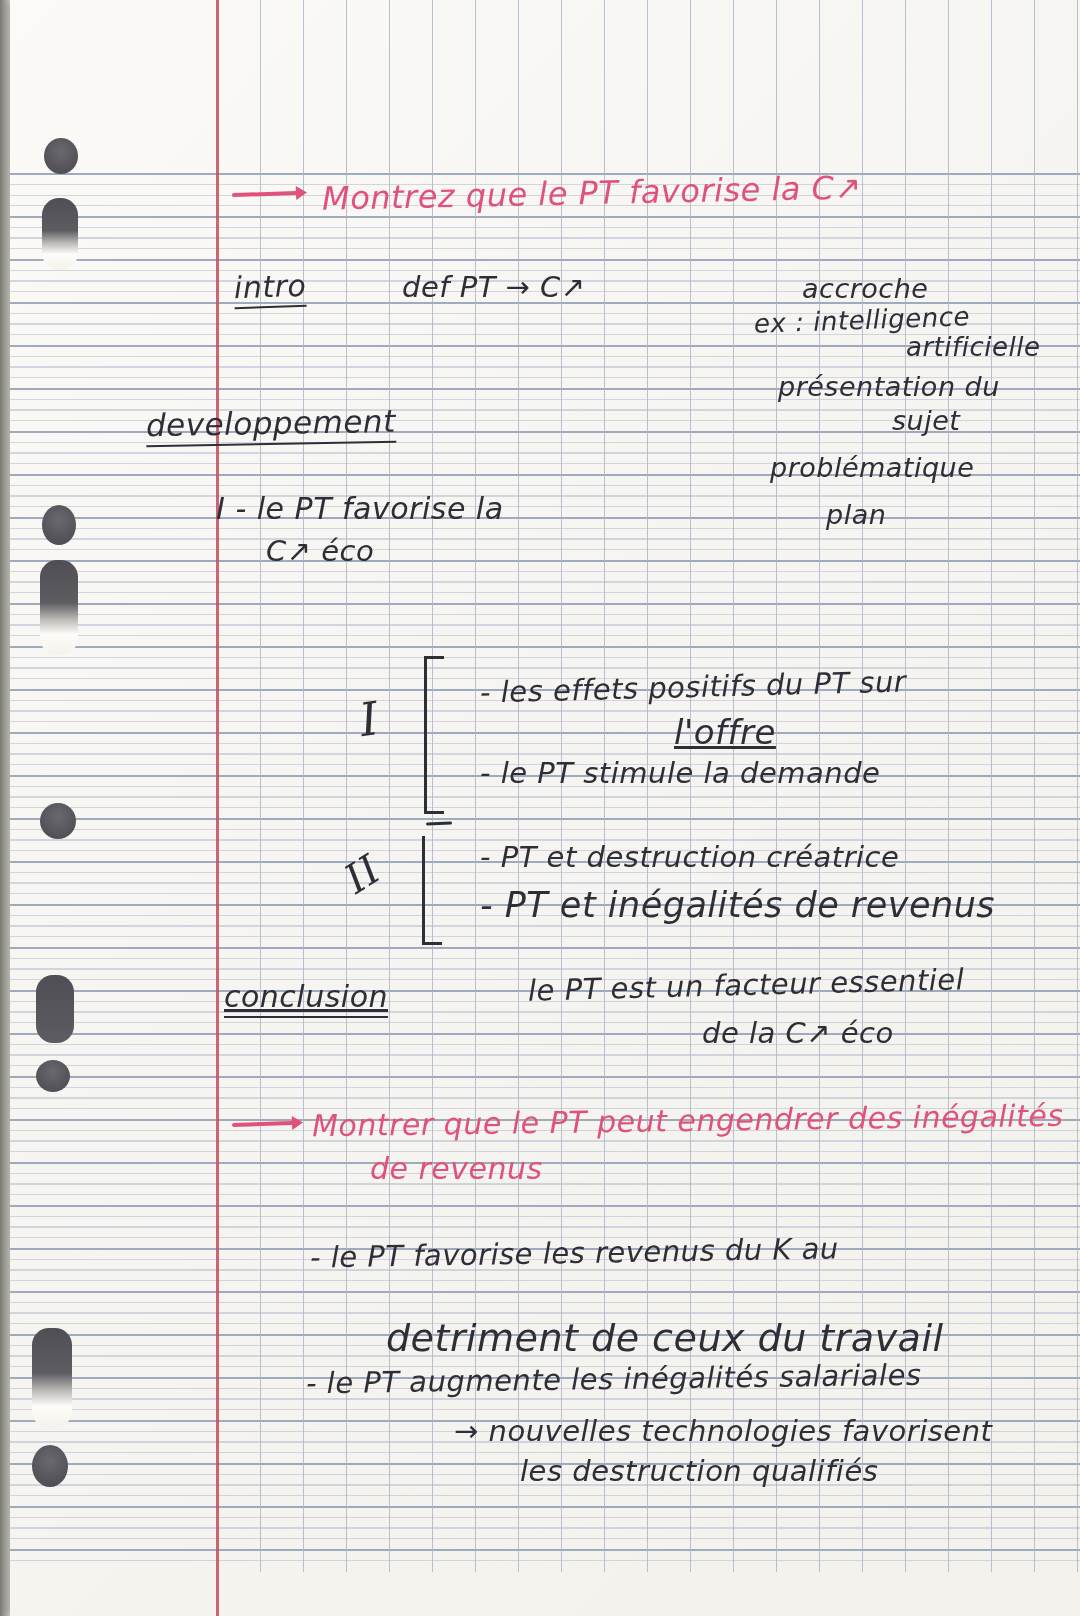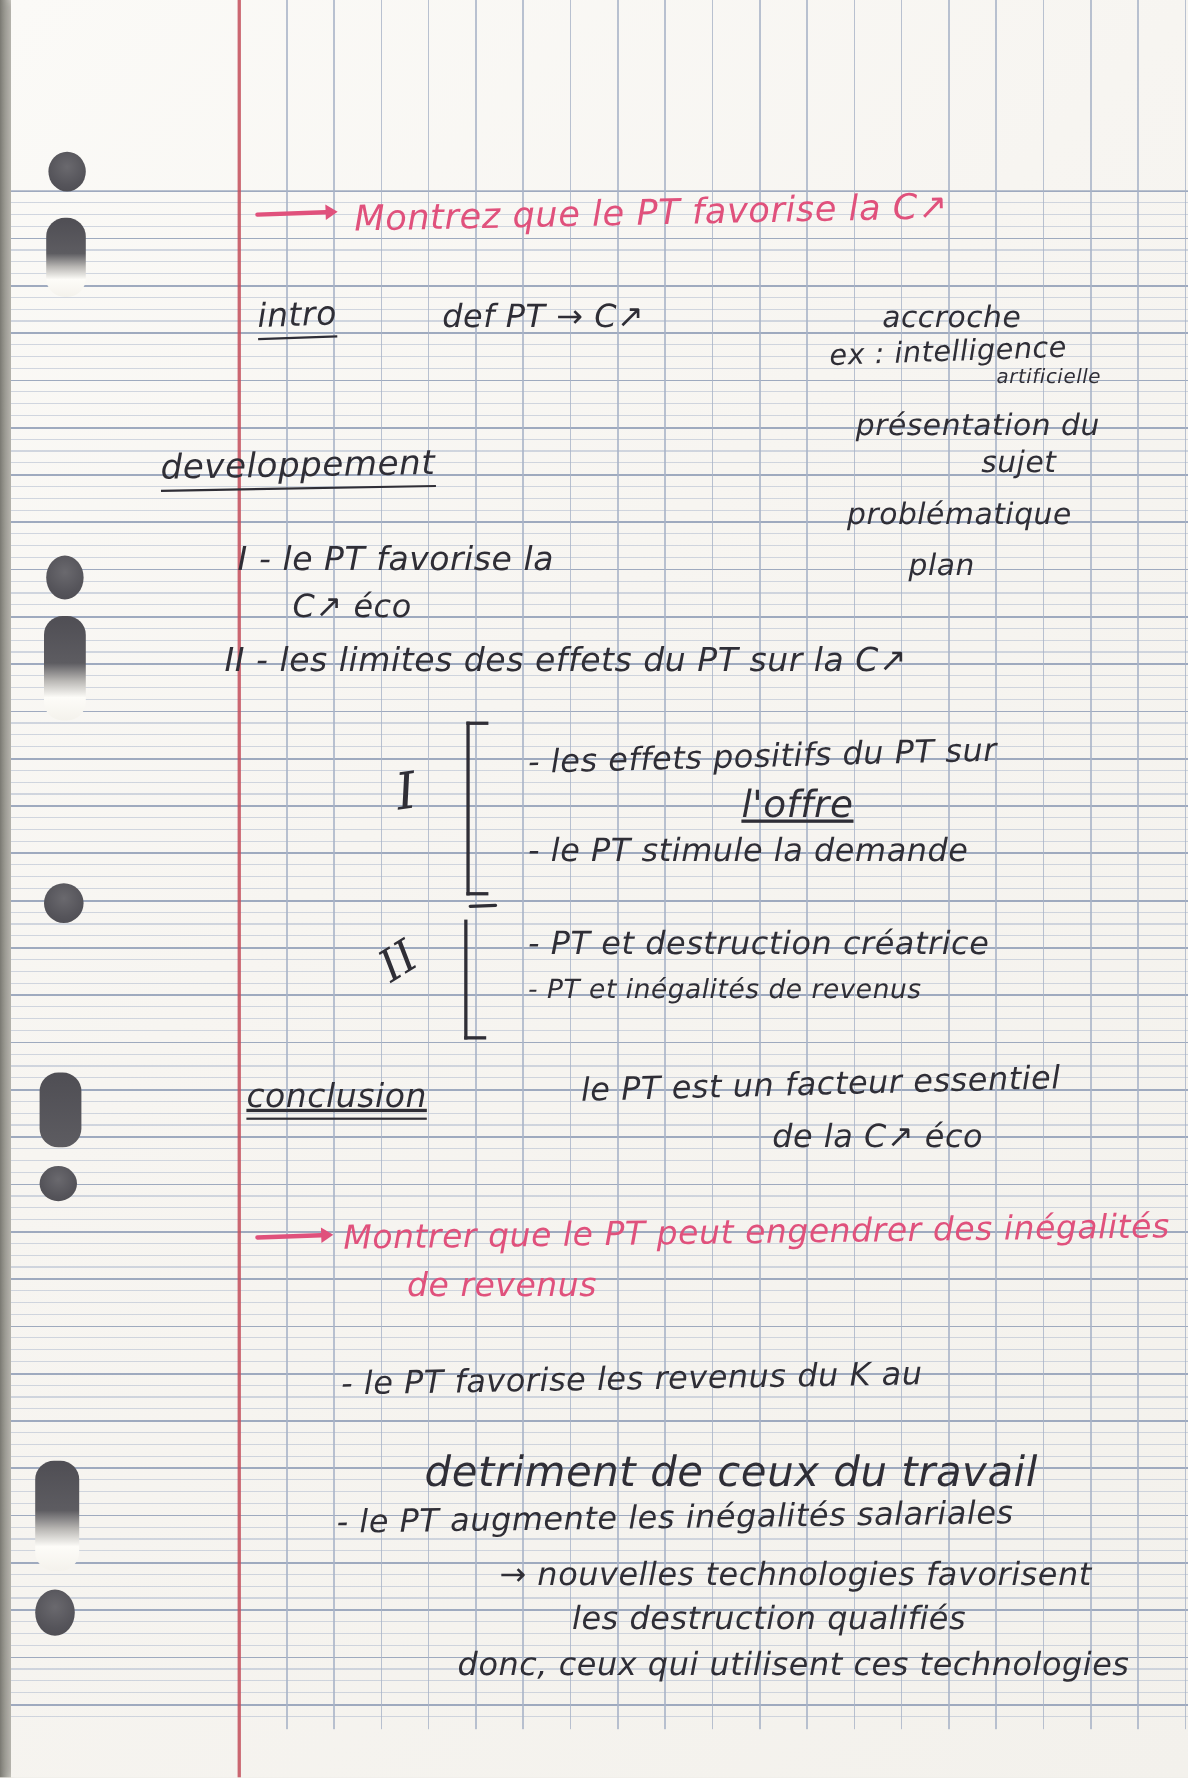--- a/index.html
+++ b/index.html
@@ -67,51 +67,49 @@
   <div class="hole slot" style="left:22px;top:1328px;width:40px;height:100px;"></div>
   <div class="hole round" style="left:22px;top:1445px;width:36px;height:42px;"></div>
 
   <div class="arrow" style="left:222px;top:192px;width:66px;transform:rotate(-2deg);"></div>
   <span class="hw pink" style="left:312px;top:176px;font-size:32px;transform:rotate(-1.2deg);">Montrez que le PT favorise la C↗</span>
 
   <span class="hw ul" style="left:224px;top:270px;font-size:30px;transform:rotate(-2deg);">intro</span>
   <span class="hw" style="left:392px;top:272px;font-size:29px;">def PT → C↗</span>
   <span class="hw" style="left:792px;top:274px;font-size:27px;">accroche</span>
   <span class="hw" style="left:744px;top:306px;font-size:26px;transform:rotate(-2deg);">ex : intelligence</span>
-  <span class="hw" style="left:896px;top:333px;font-size:18px;">artificielle</span>
+  <span class="hw" style="left:896px;top:333px;font-size:26px;">artificielle</span>
   <span class="hw" style="left:768px;top:372px;font-size:27px;">présentation du</span>
   <span class="hw" style="left:882px;top:406px;font-size:27px;">sujet</span>
   <span class="hw ul" style="left:136px;top:406px;font-size:31px;transform:rotate(-1deg);">developpement</span>
   <span class="hw" style="left:760px;top:453px;font-size:27px;">problématique</span>
 
   <span class="hw" style="left:206px;top:492px;font-size:30px;">I - le PT favorise la</span>
   <span class="hw" style="left:816px;top:500px;font-size:27px;">plan</span>
   <span class="hw" style="left:256px;top:536px;font-size:29px;">C↗ éco</span>
-  <span class="hw" style="left:194px;top:584px;font-size:30px;">II - les limites des effets du PT sur la C↗</span>
 
   <span class="hw roman" style="left:350px;top:694px;font-size:46px;transform:rotate(-8deg);">I</span>
   <div class="bracket bt bb" style="left:414px;top:656px;height:152px;"></div>
   <div class="tick" style="left:416px;top:822px;width:26px;transform:rotate(-2deg);"></div>
   <span class="hw" style="left:470px;top:672px;font-size:29px;transform:rotate(-1.5deg);">- les effets positifs du PT sur</span>
   <span class="hw" style="left:664px;top:714px;font-size:34px;text-decoration:underline;">l'offre</span>
   <span class="hw" style="left:470px;top:758px;font-size:29px;">- le PT stimule la demande</span>
 
   <span class="hw roman" style="left:336px;top:852px;font-size:40px;transform:rotate(-32deg);">II</span>
   <div class="bracket bb" style="left:412px;top:836px;height:106px;"></div>
   <span class="hw" style="left:470px;top:842px;font-size:29px;">- PT et destruction créatrice</span>
-  <span class="hw" style="left:470px;top:886px;font-size:24px;">- PT et inégalités de revenus</span>
+  <span class="hw" style="left:470px;top:886px;font-size:35px;">- PT et inégalités de revenus</span>
 
   <span class="hw ul" style="left:214px;top:980px;font-size:30px;text-decoration:underline;">conclusion</span>
   <span class="hw" style="left:518px;top:970px;font-size:29px;transform:rotate(-1.5deg);">le PT est un facteur essentiel</span>
   <span class="hw" style="left:692px;top:1018px;font-size:29px;">de la C↗ éco</span>
 
   <div class="arrow" style="left:222px;top:1122px;width:62px;transform:rotate(-2deg);"></div>
   <span class="hw pink" style="left:302px;top:1104px;font-size:30px;transform:rotate(-.8deg);">Montrer que le PT peut engendrer des inégalités</span>
   <span class="hw pink" style="left:360px;top:1152px;font-size:30px;">de revenus</span>
 
   <span class="hw" style="left:300px;top:1238px;font-size:29px;transform:rotate(-1deg);">- le PT favorise les revenus du K au</span>
   <span class="hw" style="left:376px;top:1282px;font-size:38px;margin-top:36px;">detriment de ceux du travail</span>
 
   <span class="hw" style="left:296px;top:1364px;font-size:29px;transform:rotate(-.8deg);">- le PT augmente les inégalités salariales</span>
   <span class="hw" style="left:444px;top:1416px;font-size:29px;text-align:right;">→ nouvelles technologies favorisent</span>
   <span class="hw" style="left:510px;top:1456px;font-size:29px;">les destruction qualifiés</span>
-  <span class="hw" style="left:406px;top:1498px;font-size:29px;">donc, ceux qui utilisent ces technologies</span>
 </div>
 
 </body></html>

